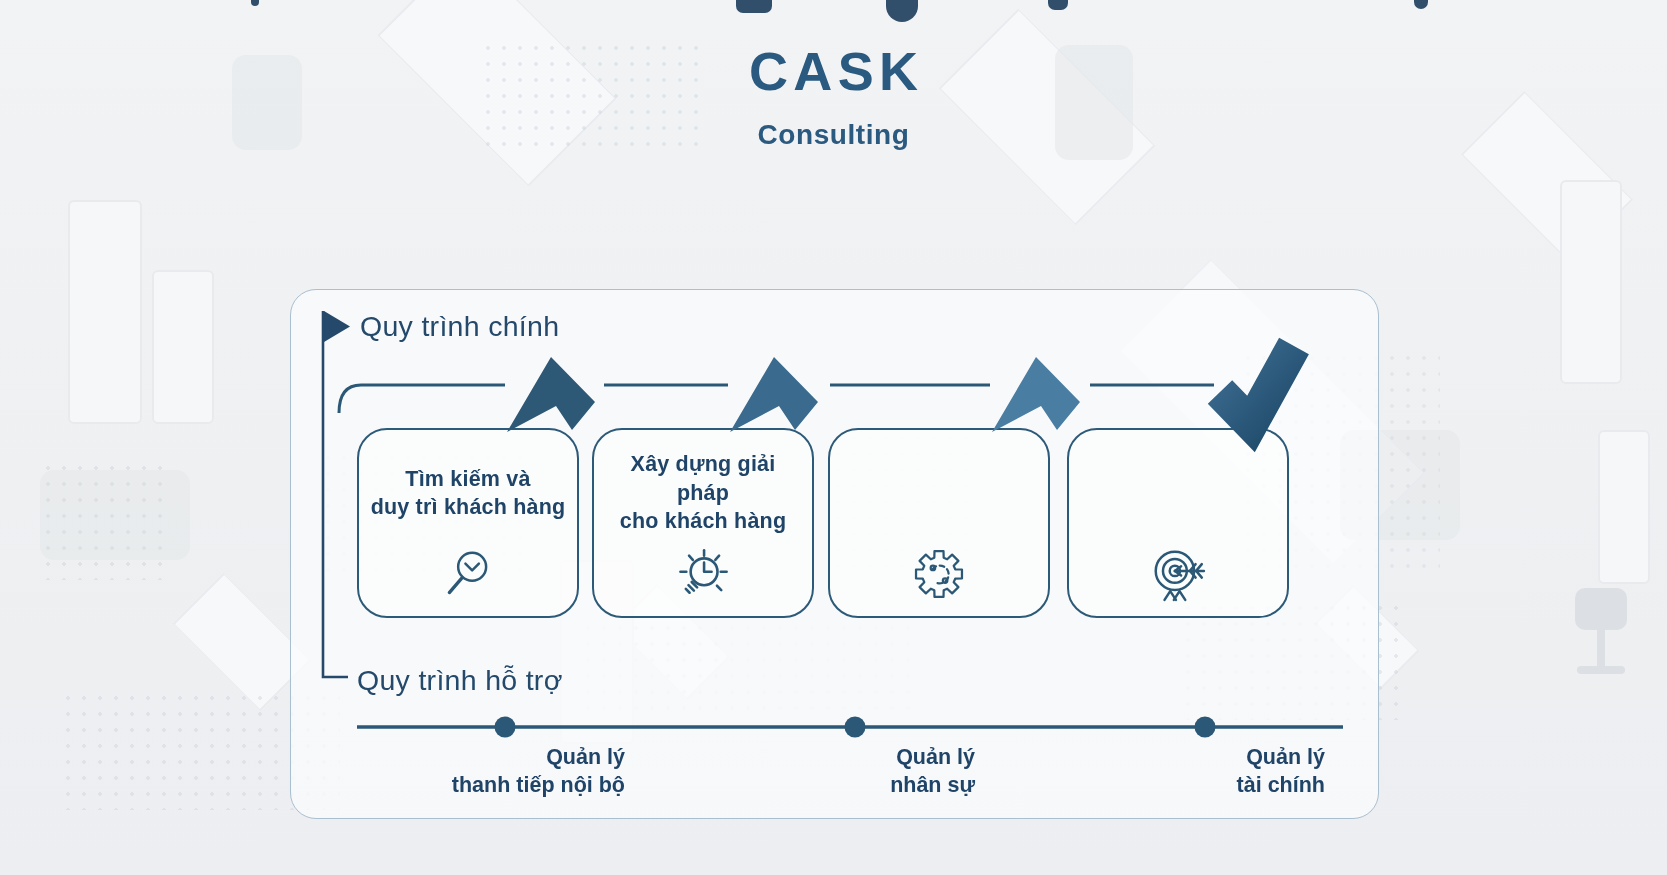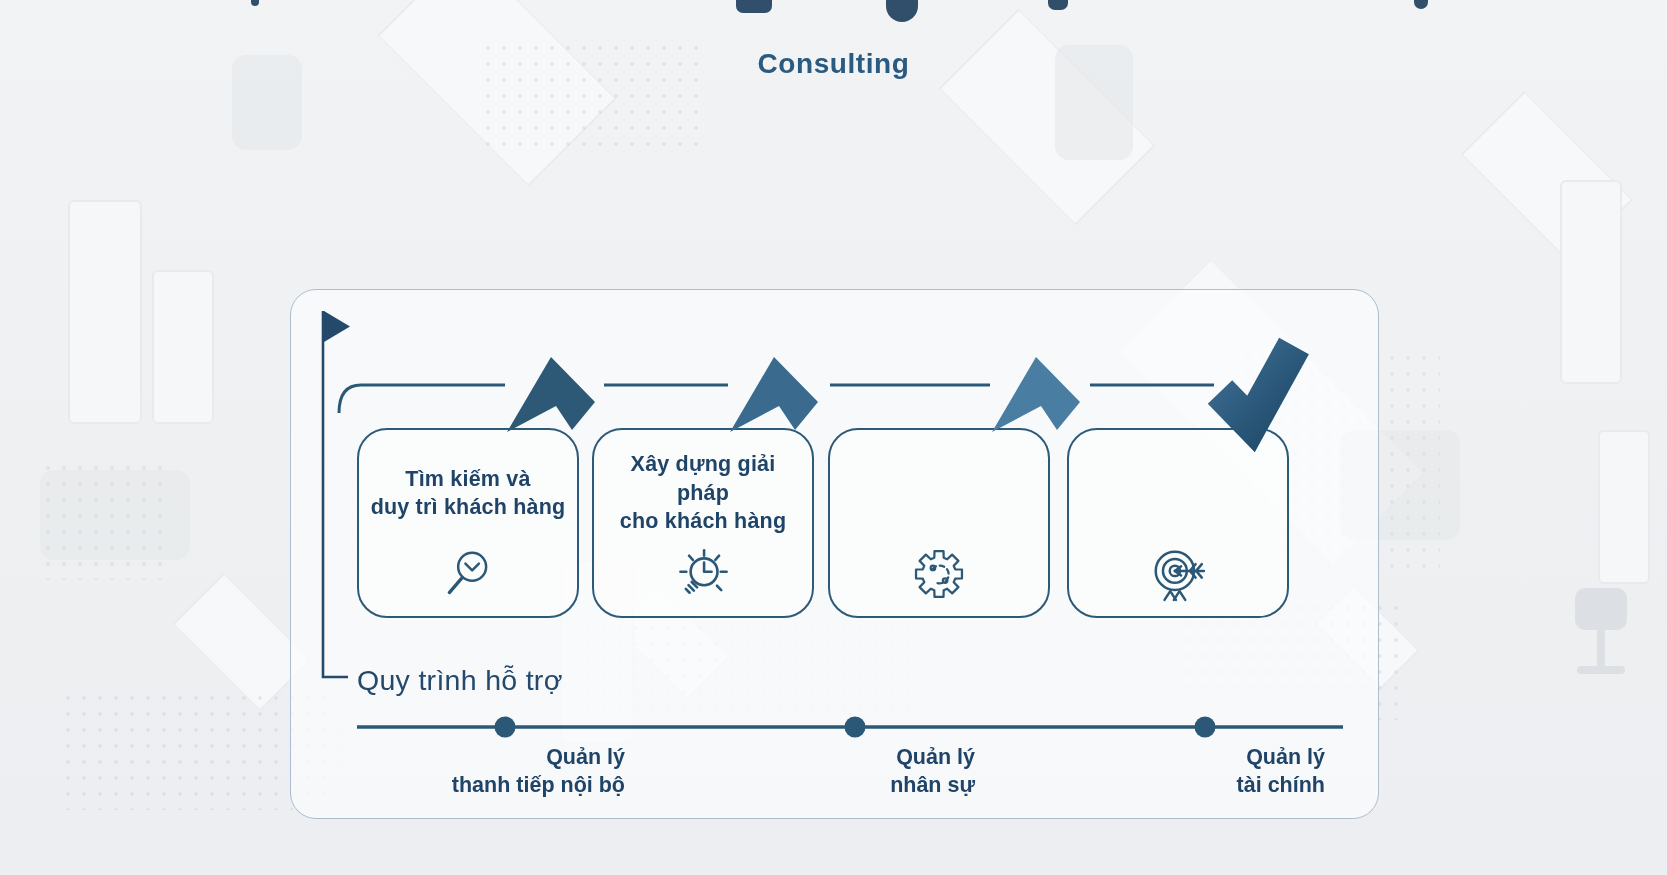--- a/index.html
+++ b/index.html
@@ -17,21 +17,21 @@
   .dia{background:#f7f8fa;border:2px solid #e9ebee;transform:rotate(45deg) scale(1,.58);}
   .pil{background:#f6f7f9;border:2px solid #e8eaed;border-radius:6px;}
   .blob{background:#e4e7ea;border-radius:14px;opacity:.6;}
   .dots{background-image:radial-gradient(#ccd4dc 1.7px,transparent 1.9px);background-size:16px 16px;opacity:.45;}
   .frag{background:#21415e;border-radius:0 0 7px 7px;opacity:.92;}
   .chair{background:#dcdfe4;}
 
   
   .logo{position:absolute;top:44px;left:0;width:100%;text-align:center;color:#2a5a80;z-index:5;}
   .logo .brand{font-size:54px;font-weight:700;letter-spacing:.10em;text-indent:.10em;line-height:1.02;}
-  .logo .sub{font-size:28px;font-weight:600;letter-spacing:.02em;margin-top:4px;}
+  .logo .sub{font-size:28px;font-weight:600;letter-spacing:.02em;margin-top:20px;}
 
   
   .title{position:absolute;top:150px;left:0;width:100%;text-align:center;z-index:5;white-space:nowrap;}
   .title span{display:inline-block;font-weight:700;font-size:64px;color:var(--accent);
     transform:scale(.97,1.12);transform-origin:center top;letter-spacing:0px;
     text-shadow:-3px -3px 0 #fff,3px -3px 0 #fff,-3px 3px 0 #fff,3px 3px 0 #fff,
                 -3px 0 0 #fff,3px 0 0 #fff,0 -3px 0 #fff,0 3px 0 #fff,
                 -2px 2px 0 #fff,2px -2px 0 #fff,
                 7px 9px 10px rgba(45,65,90,.35);}
 
@@ -98,20 +98,21 @@
     <div class="bg frag" style="left:886px;top:0;width:32px;height:22px;border-radius:0 0 16px 16px;"></div>
     <div class="bg frag" style="left:1048px;top:0;width:20px;height:10px;"></div>
     <div class="bg frag" style="left:251px;top:0;width:8px;height:6px;"></div>
     <div class="bg frag" style="left:1414px;top:0;width:14px;height:9px;"></div>
     <div class="bg chair" style="left:1575px;top:588px;width:52px;height:42px;border-radius:10px;"></div>
     <div class="bg chair" style="left:1597px;top:628px;width:8px;height:40px;"></div>
     <div class="bg chair" style="left:1577px;top:666px;width:48px;height:8px;border-radius:4px;"></div>
   </div>
 
   <header class="logo">
+    <div class="brand">CASK</div>
     <div class="sub">Consulting</div>
   </header>
 
 
   <section class="panel"></section>
 
   <div class="step s1">
     <div class="step-text">
       <span>Tìm kiếm và</span>
       <span>duy trì khách hàng</span>
@@ -168,20 +169,21 @@
         <line x1="25" y1="25" x2="31" y2="20.5"></line>
         <line x1="25" y1="25" x2="31" y2="29.5"></line>
         <polyline points="45,18.5 39.5,25 45,31.5"></polyline>
         <polyline points="51,18.5 45.5,25 51,31.5"></polyline>
         <polyline points="15,53 20.5,44.5 26,53"></polyline>
         <polyline points="24,53 29.5,44.5 35,53"></polyline>
       </g>
     </svg>
   </div>
 
+  <div class="proc-label lbl-main">Quy trình chính</div>
   <div class="proc-label lbl-support">Quy trình hỗ trợ</div>
 
   <div class="support-item u1">
     <span>Quản lý</span><br>
     <span>thanh tiếp nội bộ</span>
   </div>
   <div class="support-item u2">
     <span>Quản lý</span><br>
     <span>nhân sự</span>
   </div>

